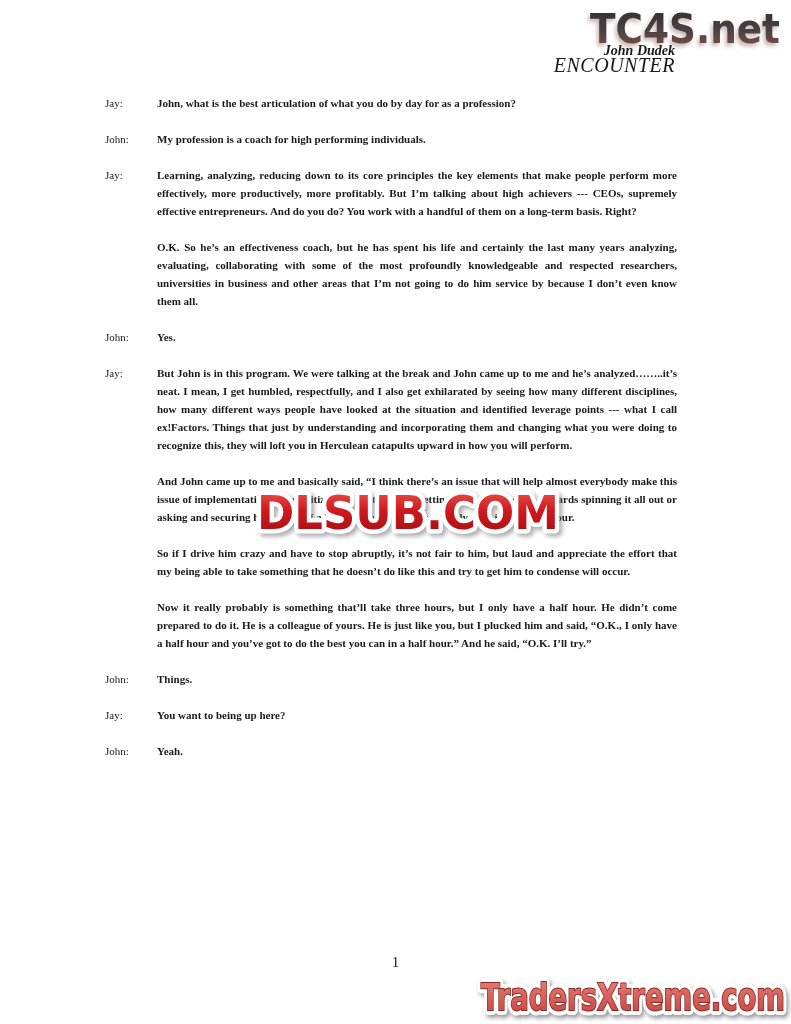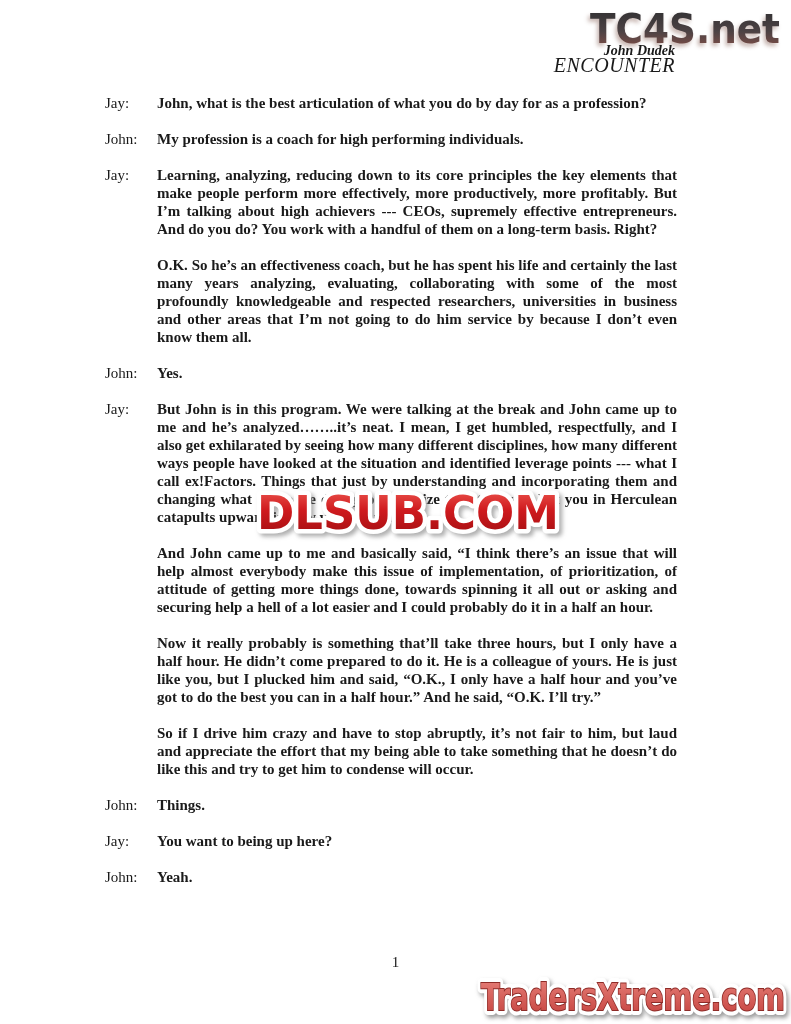--- a/index.html
+++ b/index.html
@@ -24,21 +24,21 @@
     font-size:14px;font-style:italic;font-weight:bold;
     font-family:"Liberation Serif", serif;
   }
   .header-sub .title{
     font-size:20px;font-style:italic;letter-spacing:.5px;
     font-family:"Liberation Serif", serif;
   }
   
   .dialogue{
     position:absolute;left:105px;top:94px;width:572px;
-    font-size:15px;line-height:18px;
+    font-size:11px;line-height:18px;
   }
   .entry{display:grid;grid-template-columns:50px 520px;column-gap:2px;}
   .speaker{white-space:nowrap;}
   .paras p{margin:0 0 18px 0;text-align:justify;font-weight:bold;}
   .paras p:last-child{margin-bottom:18px;}
   
   .wm-center{
     position:absolute;left:243px;top:483px;width:332px;height:58px;
     filter:drop-shadow(3px 3px 2px rgba(110,110,110,.55));
   }
@@ -103,22 +103,22 @@
     <div class="paras">
         <p>Yes.</p>
       </div>
   </div>
 
   <div class="entry">
     <div class="speaker">Jay:</div>
     <div class="paras">
         <p>But John is in this program.  We were talking at the break and John came up to me and he’s analyzed……..it’s neat.  I mean, I get humbled, respectfully, and I also get exhilarated by seeing how many different disciplines, how many different ways people have looked at the situation and identified leverage points --- what I call ex!Factors.  Things that just by understanding and incorporating them and changing what you were doing to recognize this, they will loft you in Herculean catapults upward in how you will perform.</p>
         <p>And John came up to me and basically said, “I think there’s an issue that will help almost everybody make this issue of implementation, of prioritization, of attitude of getting more things done, towards spinning it all out or asking and securing help a hell of a lot easier and I could probably do it in a half an hour.</p>
+        <p>So if I drive him crazy and have to stop abruptly, it’s not fair to him, but laud and appreciate the effort that my being able to take something that he doesn’t do like this and try to get him to condense will occur.</p>
         <p>Now it really probably is something that’ll take three hours, but I only have a half hour.  He didn’t come prepared to do it.  He is a colleague of yours.  He is just like you, but I plucked him and said, “O.K., I only have a half hour and you’ve got to do the best you can in a half hour.”  And he said, “O.K.  I’ll try.”</p>
-        <p>So if I drive him crazy and have to stop abruptly, it’s not fair to him, but laud and appreciate the effort that my being able to take something that he doesn’t do like this and try to get him to condense will occur.</p>
       </div>
   </div>
 
   <div class="entry">
     <div class="speaker">John:</div>
     <div class="paras">
         <p>Things.</p>
       </div>
   </div>
 

